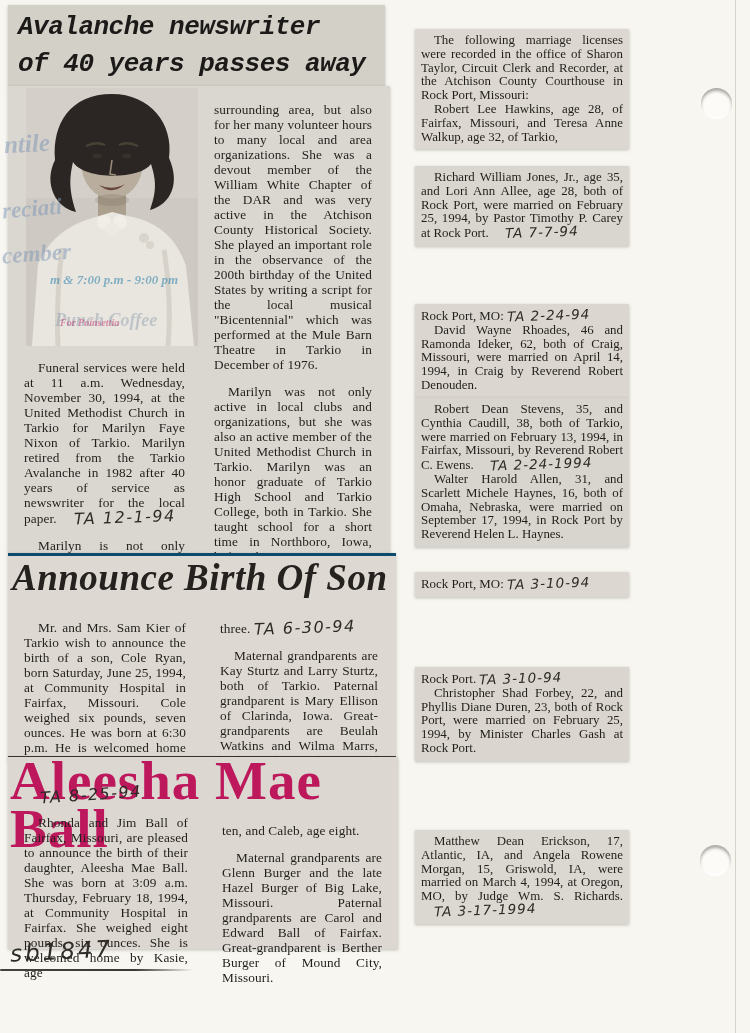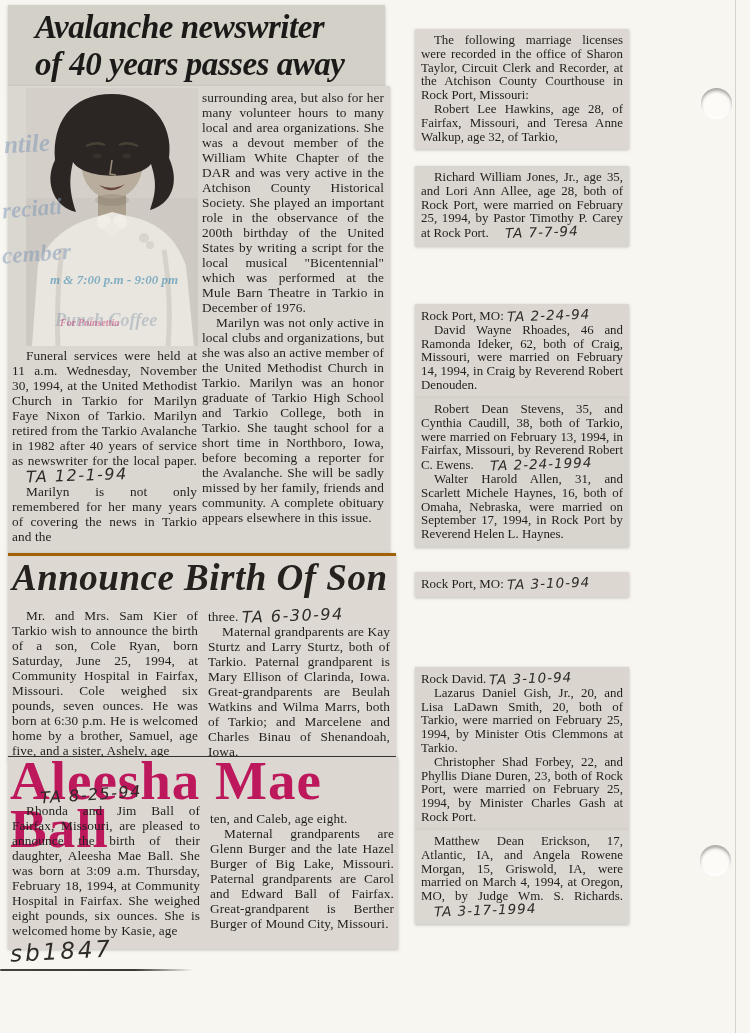--- a/index.html
+++ b/index.html
@@ -9,44 +9,43 @@
     font-family:"Liberation Serif", serif;
     color:#211f1c;
   }
   .clip{
     position:absolute;
     background:#dbd8d1;
     box-shadow:0 1px 3px rgba(90,85,78,.35);
     color:#211f1c;
   }
   .news{font-size:13.3px;line-height:15px;text-align:justify;letter-spacing:.1px;}
-  .news p{margin:0;text-indent:14px;}
+  .news p{margin:12px;text-indent:14px;}
   .news p.noind{text-indent:0;}
   .hand{
     font-family:"DejaVu Sans", sans-serif;font-style:italic;
     color:#2e2b27;letter-spacing:1.5px;white-space:nowrap;
     display:inline-block;transform:rotate(-2deg);font-size:15px;
   }
   
   #obit-head{left:8px;top:5px;width:377px;height:81px;background:#d3d0c8;}
   #obit-head .hl{
-    font-family:Liberation Serif, serif;font-style:italic;font-weight:700;
-    font-size:33px;line-height:37px;letter-spacing:-.5px;color:#1c1a18;
+    font-family:Liberation Mono, monospace;font-style:italic;font-weight:700;
+    font-size:26px;line-height:37px;letter-spacing:-.5px;color:#1c1a18;
     padding:4px 0 0 10px;
-    margin-left:17px;
   }
   #obit-body{left:8px;top:86px;width:382px;height:467px;background:#dad7d0;}
   #obit-right{position:absolute;left:194px;top:4px;width:182px;}
   #obit-left{position:absolute;left:4px;top:262px;width:185px;}
   #obit-photo{position:absolute;left:18px;top:2px;width:172px;height:258px;}
   .ghost{position:absolute;font-style:italic;color:#7d95b5;pointer-events:none;
     font-family:"Liberation Serif", serif;font-weight:700;}
   
   #birth-son{left:8px;top:553px;width:388px;height:200px;background:#ddd9d2;
-    border-top:3px solid #a16207;border-bottom:3px solid #34312d;}
+    border-top:3px solid #0c4a6e;border-bottom:3px solid #34312d;}
   #birth-son .hl{
     font-family:"Liberation Serif", serif;font-style:italic;font-weight:700;
     font-size:37px;line-height:44px;padding-left:4px;letter-spacing:.5px;color:#24211e;
   }
   #birth-ball{left:8px;top:757px;width:390px;height:192px;background:#dcd8d1;}
   #birth-ball .hl{
     font-family:"Liberation Serif", serif;font-weight:700;
     font-size:55px;line-height:48px;letter-spacing:1px;color:#be185d;padding-left:2px;
   }
   .col{position:absolute;}
@@ -150,35 +149,34 @@
   <p>The following marriage licenses were recorded in the office of Sharon Taylor, Circuit Clerk and Recorder, at the Atchison County Courthouse in Rock Port, Missouri:</p>
   <p>Robert Lee Hawkins, age 28, of Fairfax, Missouri, and Teresa Anne Walkup, age 32, of Tarkio,</p>
 </div>
 
 <div class="clip rail" style="top:142px;background:#d9d6cf">
   <p><span>Richard William Jones, Jr., age 35, and Lori Ann Allee, age 28, both of Rock Port, were married on February 25, 1994, by Pastor Timothy P. Carey at Rock Port.</span> <span class="hand">TA 7-7-94</span></p>
 </div>
 
 <div class="clip rail" style="top:280px;background:#dbd7d0">
   <p class="noind"><span>Rock Port, MO:</span> <span class="hand">TA 2-24-94</span></p>
-  <p>David Wayne Rhoades, 46 and Ramonda Ideker, 62, both of Craig, Missouri, were married on February 14, 1994, in Craig by Reverend Robert Denouden.</p>
+  <p>David Wayne Rhoades, 46 and Ramonda Ideker, 62, both of Craig, Missouri, were married on April 14, 1994, in Craig by Reverend Robert Denouden.</p>
 </div>
 
 <div class="clip rail" style="top:374px;background:#d8d5ce">
   <p><span>Robert Dean Stevens, 35, and Cynthia Caudill, 38, both of Tarkio, were married on February 13, 1994, in Fairfax, Missouri, by Reverend Robert C. Ewens.</span> <span class="hand">TA 2-24-1994</span></p>
   <p>Walter Harold Allen, 31, and Scarlett Michele Haynes, 16, both of Omaha, Nebraska, were married on September 17, 1994, in Rock Port by Reverend Helen L. Haynes.</p>
 </div>
 
 <div class="clip rail" style="top:548px;background:#dcd8d1">
   <p class="noind"><span>Rock Port, MO:</span> <span class="hand">TA 3-10-94</span></p>
 </div>
 
 <div class="clip rail" style="top:643px;background:#dad6cf">
-  <p class="noind"><span>Rock David.</span> <span class="hand">TA 3-10-94</span></p>
-  <p>Lazarus Daniel Gish, Jr., 20, and Lisa LaDawn Smith, 20, both of Tarkio, were married on February 25, 1994, by Minister Otis Clemmons at Tarkio.</p>
+  <p class="noind"><span>Rock Port.</span> <span class="hand">TA 3-10-94</span></p>
   <p>Christopher Shad Forbey, 22, and Phyllis Diane Duren, 23, both of Rock Port, were married on February 25, 1994, by Minister Charles Gash at Rock Port.</p>
 </div>
 
 <div class="clip rail" style="top:806px;background:#dbd8d1">
   <p><span>Matthew Dean Erickson, 17, Atlantic, IA, and Angela Rowene Morgan, 15, Griswold, IA, were married on March 4, 1994, at Oregon, MO, by Judge Wm. S. Richards.</span> <span class="hand">TA 3-17-1994</span></p>
 </div>
 
 <div class="punch" style="left:701px;top:88px"></div>
 <div class="punch" style="left:700px;top:845px"></div>
 <div id="edge-line"></div>

